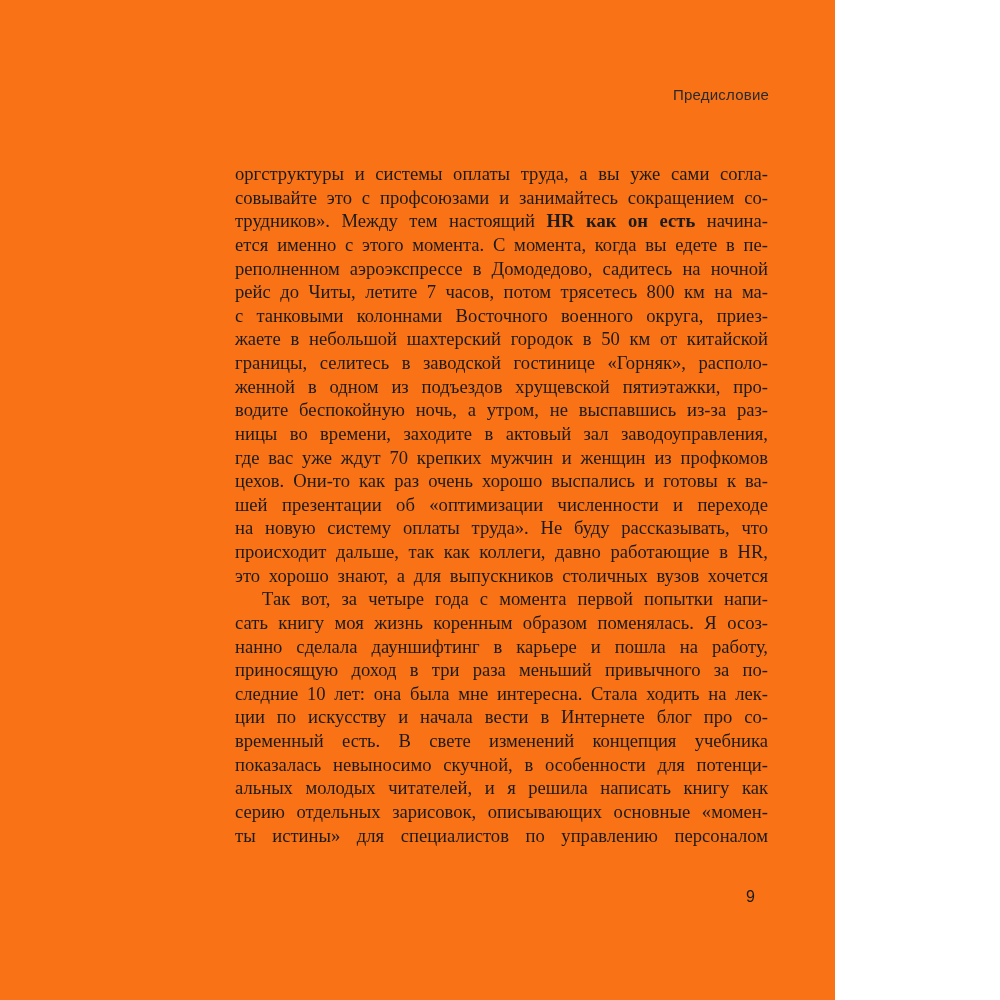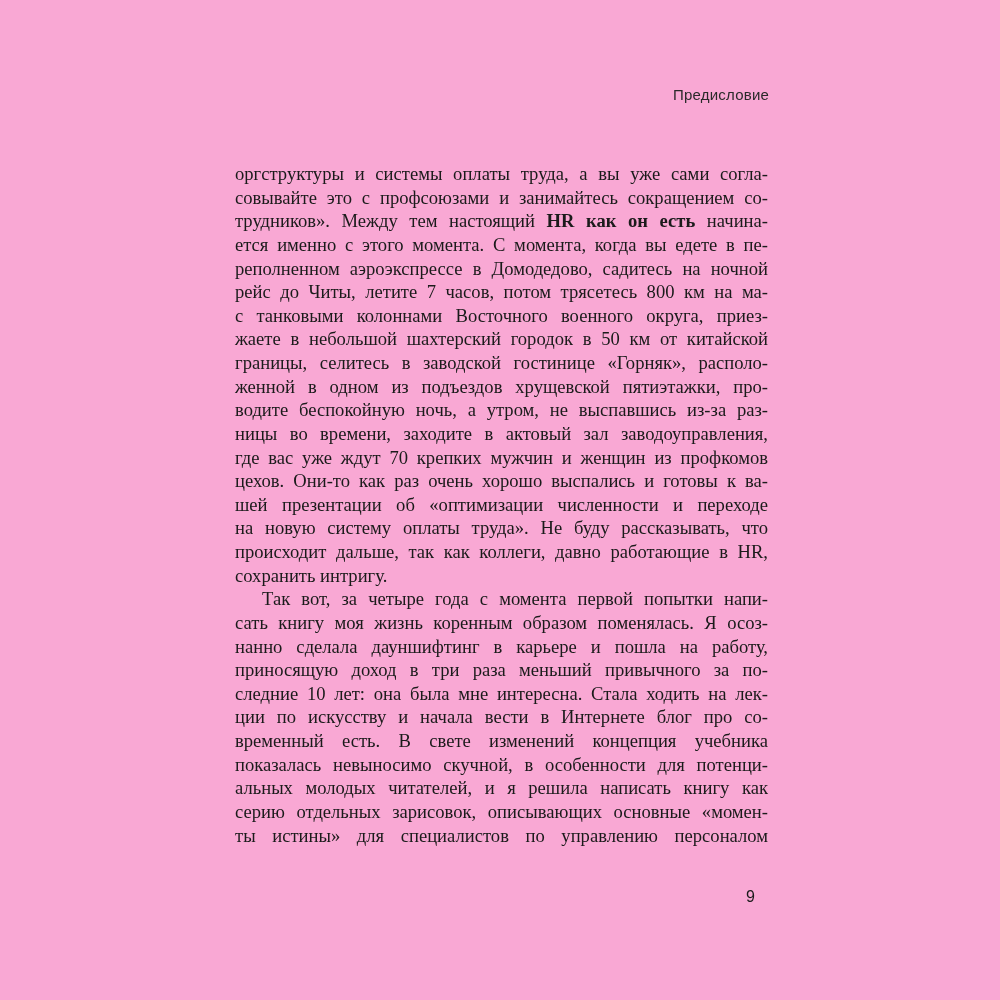--- a/index.html
+++ b/index.html
@@ -2,23 +2,23 @@
 <html><head>
 <meta charset="utf-8">
 <style>
   html, body {
     margin: 0;
     padding: 0;
     background: #ffffff;
   }
   .page {
     position: relative;
-    width: 1000px;
+    width: 835px;
     height: 1000px;
-    background: #f9a8d4;
+    background: #f97316;
     overflow: hidden;
   }
   .running-header {
     position: absolute;
     top: 86px;
     left: 235px;
     width: 534px;
     text-align: right;
     font-family: "Liberation Sans", "DejaVu Sans", sans-serif;
     font-size: 15px;
@@ -81,21 +81,21 @@
       <div class="line"><span>жаете в небольшой шахтерский городок в 50 км от китайской</span></div>
       <div class="line"><span>границы, селитесь в заводской гостинице «Горняк», располо-</span></div>
       <div class="line"><span>женной в одном из подъездов хрущевской пятиэтажки, про-</span></div>
       <div class="line"><span>водите беспокойную ночь, а утром, не выспавшись из-за раз-</span></div>
       <div class="line"><span>ницы во времени, заходите в актовый зал заводоуправления,</span></div>
       <div class="line"><span>где вас уже ждут 70 крепких мужчин и женщин из профкомов</span></div>
       <div class="line"><span>цехов. Они-то как раз очень хорошо выспались и готовы к ва-</span></div>
       <div class="line"><span>шей презентации об «оптимизации численности и переходе</span></div>
       <div class="line"><span>на новую систему оплаты труда». Не буду рассказывать, что</span></div>
       <div class="line"><span>происходит дальше, так как коллеги, давно работающие в HR,</span></div>
-      <div class="line no-just"><span>сохранить интригу.</span></div>
+      <div class="line"><span>это хорошо знают, а для выпускников столичных вузов хочется</span></div>
       <div class="line indent"><span>Так вот, за четыре года с момента первой попытки напи-</span></div>
       <div class="line"><span>сать книгу моя жизнь коренным образом поменялась. Я осоз-</span></div>
       <div class="line"><span>нанно сделала дауншифтинг в карьере и пошла на работу,</span></div>
       <div class="line"><span>приносящую доход в три раза меньший привычного за по-</span></div>
       <div class="line"><span>следние 10 лет: она была мне интересна. Стала ходить на лек-</span></div>
       <div class="line"><span>ции по искусству и начала вести в Интернете блог про со-</span></div>
       <div class="line"><span>временный есть. В свете изменений концепция учебника</span></div>
       <div class="line"><span>показалась невыносимо скучной, в особенности для потенци-</span></div>
       <div class="line"><span>альных молодых читателей, и я решила написать книгу как</span></div>
       <div class="line"><span>серию отдельных зарисовок, описывающих основные «момен-</span></div>

